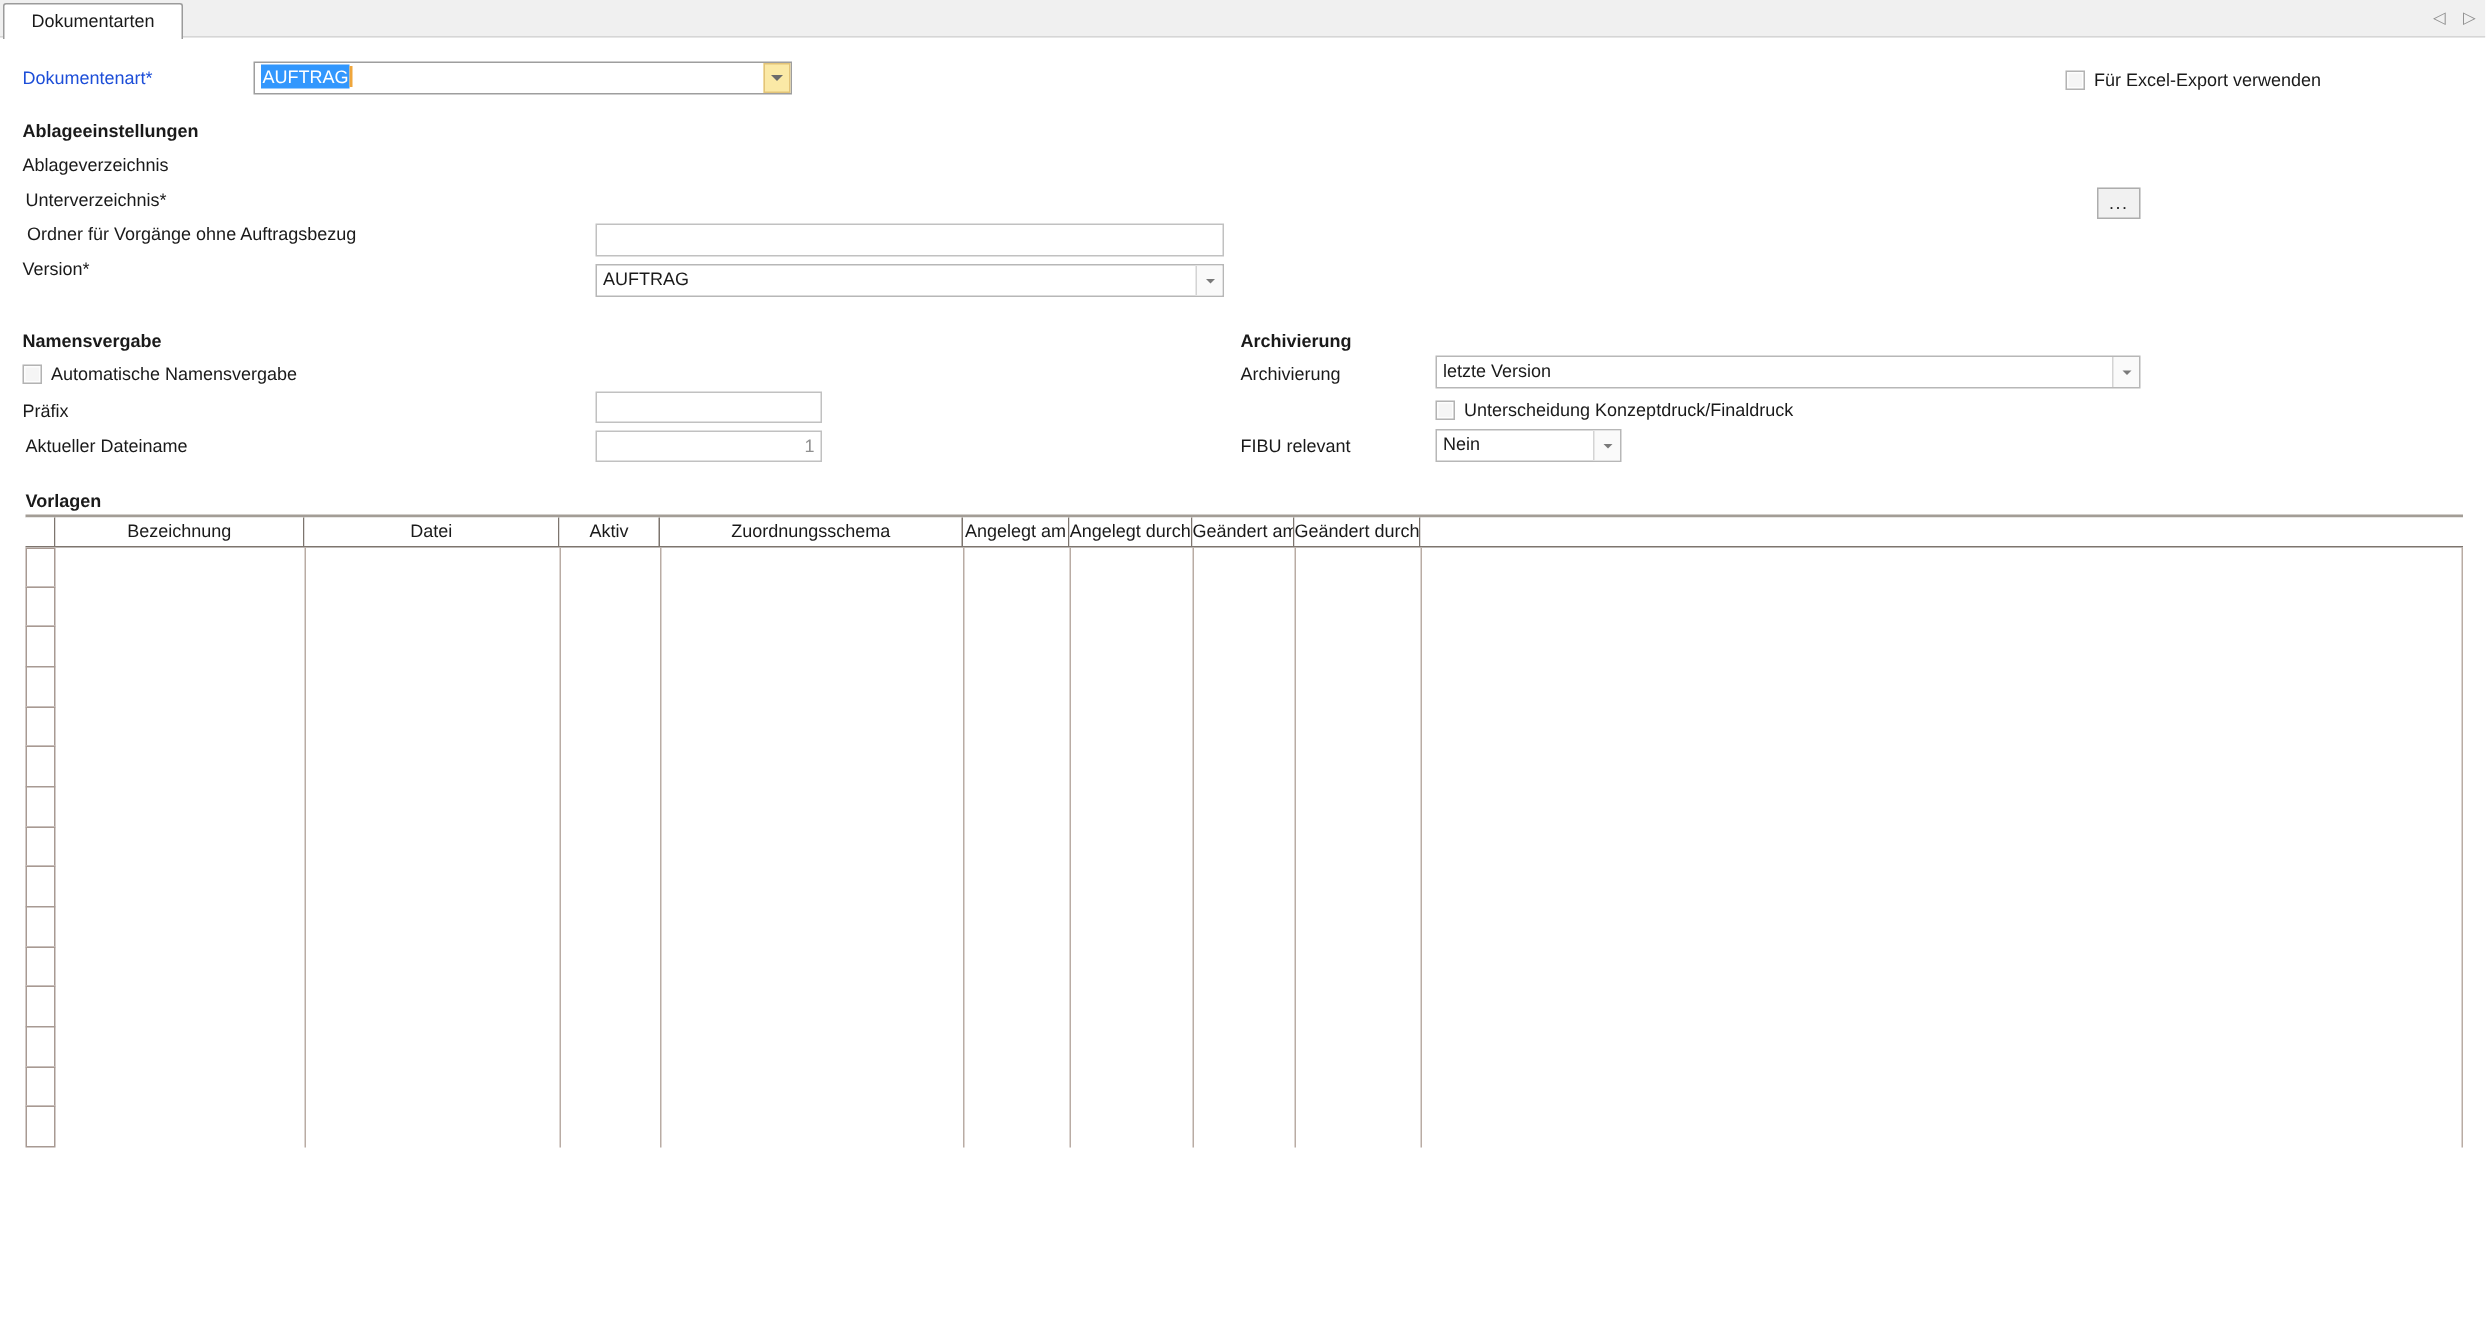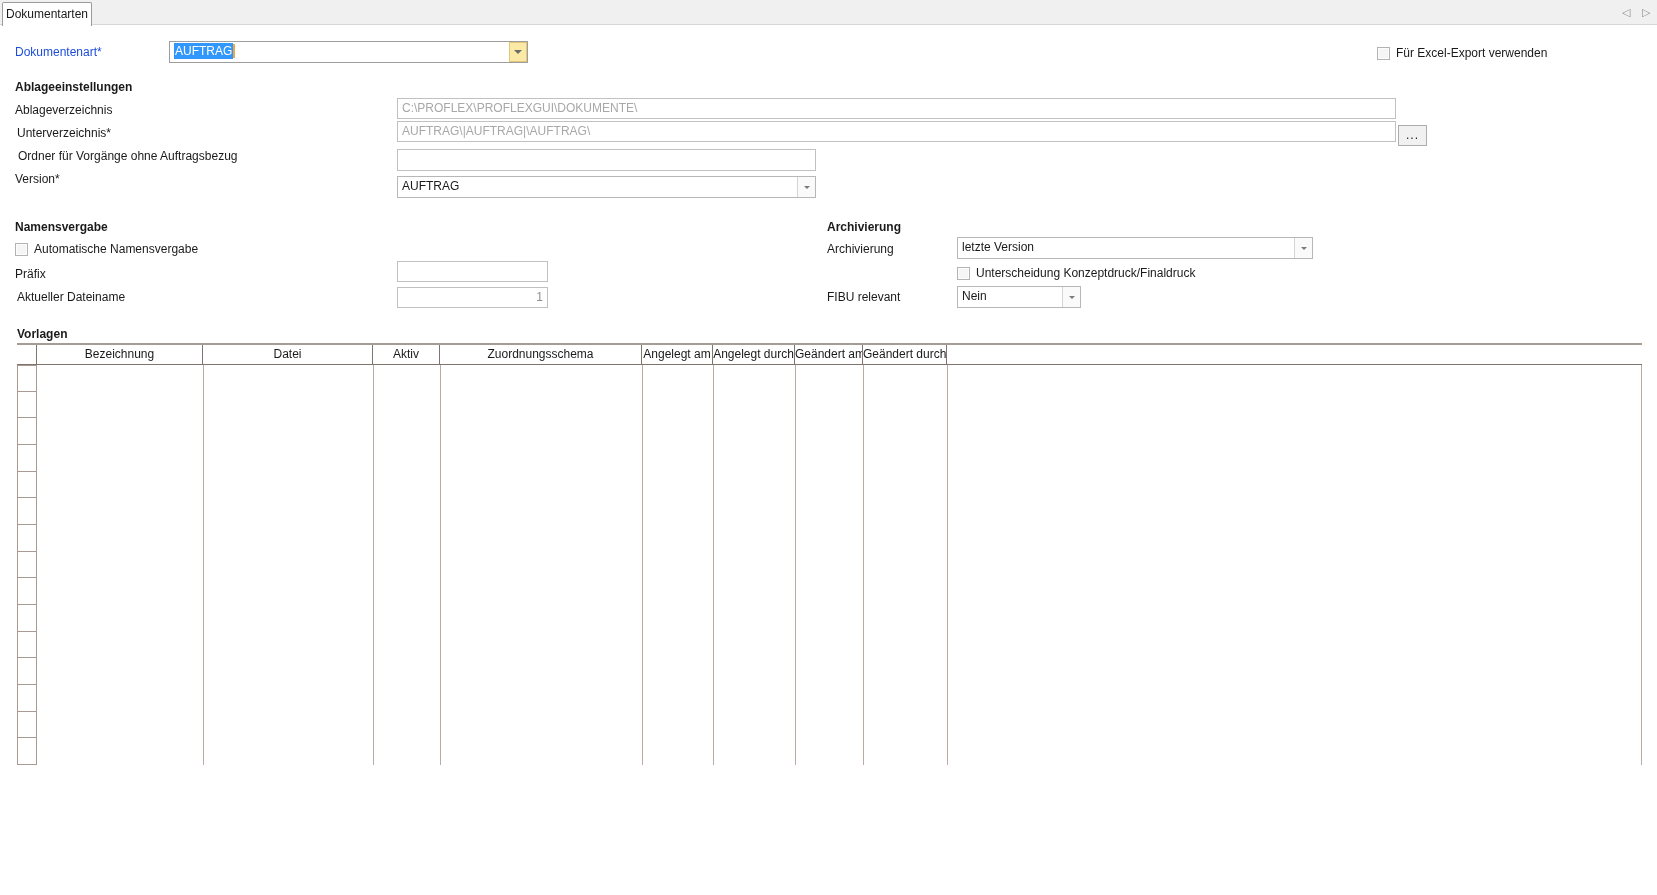--- a/index.html
+++ b/index.html
@@ -2,21 +2,21 @@
 <html><head>
 <meta charset="utf-8">
 <style>
   * { box-sizing: border-box; margin: 0; padding: 0; }
   html,body { width:1657px; height:895px; background:#fff; }
   body { font-family:"Liberation Sans", sans-serif; font-size:12px; color:#1a1a1a; }
   #screen { position:relative; width:1657px; height:895px; background:#ffffff; overflow:hidden; }
 
   
   .tabbar { position:absolute; left:0; top:0; width:1657px; height:25px; background:#f0f0f0; border-bottom:1px solid #d6d6d6; }
-  .tab { position:absolute; left:2px; top:2px; height:24px; padding:0 3px; background:#ffffff;
+  .tab { position:absolute; left:2px; top:2px; height:24px; padding:0 18px; background:#ffffff;
          border:1px solid #9b9b9b; border-bottom:none; border-radius:2px 2px 0 0; line-height:22px; z-index:2; }
   .navarrow { position:absolute; top:5px; color:#8d8d8d; font-size:11px; line-height:14px; cursor:default; }
 
   
   .lbl { position:absolute; white-space:nowrap; }
   .lbl.red { color:#1d4ed8; }
   .heading { position:absolute; font-weight:bold; white-space:nowrap; }
   .field { position:absolute; background:#fff; border:1px solid #c1c1c1; padding:0 4px; line-height:19px; overflow:hidden; white-space:nowrap; }
   .field.readonly span { color:#a8a8a8; }
   .field.num { text-align:right; }
@@ -65,28 +65,22 @@
   </div>
 
   <div class="checkrow" style="left:1377px; top:46px;">
     <span class="checkbox"></span>
     <span>Für Excel-Export verwenden</span>
   </div>
 
   <span class="heading" style="left:15px; top:80px;text-align:right;">Ablageeinstellungen</span>
 
   <span class="lbl" style="left:15px; top:103px;text-align:right;">Ablageverzeichnis</span>
-  <div class="field readonly" style="left:397px; top:98px; width:999px; height:21px;">
-    <span>C:\PROFLEX\PROFLEXGUI\DOKUMENTE\</span>
-  </div>
 
   <span class="lbl" style="left:17px; top:126px;">Unterverzeichnis*</span>
-  <div class="field readonly" style="left:397px; top:121px; width:999px; height:21px;">
-    <span>AUFTRAG\|AUFTRAG|\AUFTRAG\</span>
-  </div>
   <div class="btn" style="left:1398px; top:125px; width:29px; height:21px;">...</div>
 
   <span class="lbl" style="left:18px; top:149px;">Ordner für Vorgänge ohne Auftragsbezug</span>
   <div class="field" style="left:397px; top:149px; width:419px; height:22px;">
     <span></span>
   </div>
 
   <span class="lbl" style="left:15px; top:172px;">Version*</span>
   <div class="combo" style="left:397px; top:176px; width:419px; height:22px; border-color:#b7b7b7;">
     <span>AUFTRAG</span>
@@ -108,21 +102,21 @@
   </div>
 
   <span class="lbl" style="left:17px; top:290px;">Aktueller Dateiname</span>
   <div class="field num" style="left:397px; top:287px; width:151px; height:21px;">
     <span>1</span>
   </div>
 
   <span class="heading" style="left:827px; top:220px;">Archivierung</span>
 
   <span class="lbl" style="left:827px; top:242px;">Archivierung</span>
-  <div class="combo" style="left:957px; top:237px; width:356px; height:22px; border-color:#b7b7b7;">
+  <div class="combo" style="left:957px; top:237px; width:470px; height:22px; border-color:#b7b7b7;">
     <span>letzte Version</span>
     <span class="combo-btn">
         <i class="arr" style="border-top-width:3px; border-left-width:3px; border-right-width:3px; border-top-color:#7a7a7a;"></i>
       </span>
   </div>
 
   <div class="checkrow" style="left:957px; top:266px;">
     <span class="checkbox"></span>
     <span>Unterscheidung Konzeptdruck/Finaldruck</span>
   </div>

